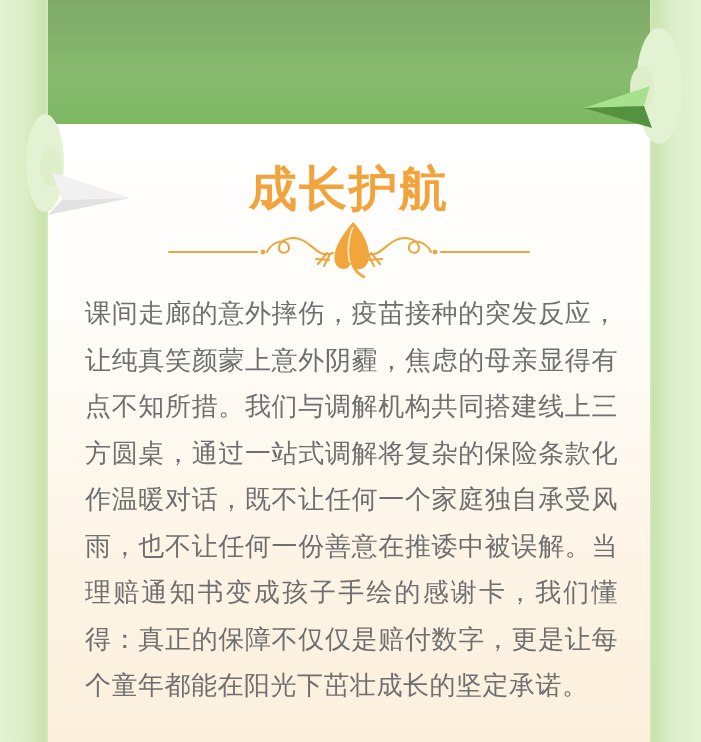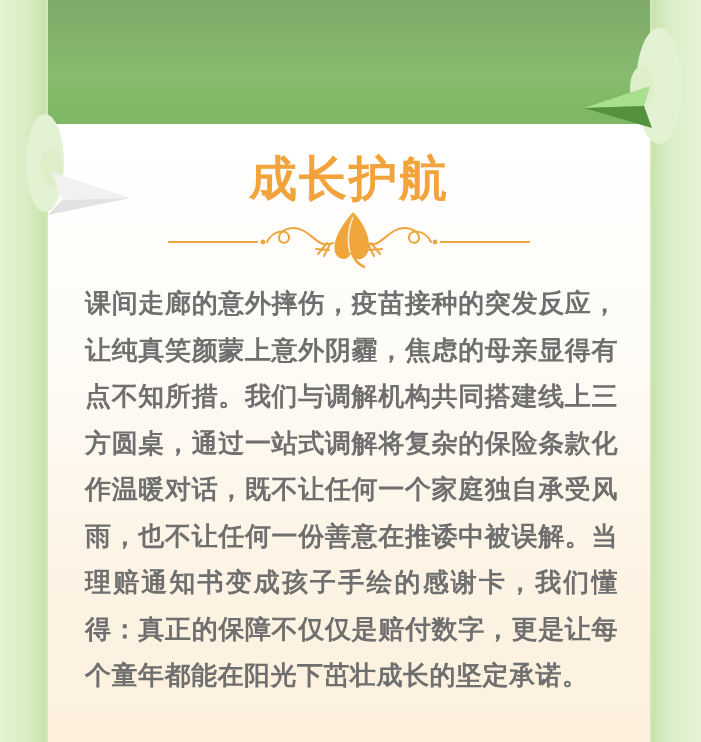--- a/index.html
+++ b/index.html
@@ -22,42 +22,42 @@
     position:absolute;left:48px;top:0;width:602px;height:742px;z-index:2;
     display:flex;flex-direction:column;
   }
   .header-banner{
     height:124px;flex:0 0 124px;
     background:linear-gradient(180deg,#7fa968 0%,#87bb6f 60%,#7db863 100%);
   }
   .content-card{
     flex:1 1 auto;
     background:linear-gradient(180deg,#ffffff 0%,#fefcf7 35%,#fdf4e6 70%,#fcf0dc 100%);
-    padding:18px 0 0 0;
+    padding:28px 0 0 0;
   }
   .page-title{
     margin:10px 0 0 0;
     text-align:center;
     font-size:48px;
     line-height:54px;
     font-weight:900;
     letter-spacing:2px;
     color:#f2a33c;
     font-family:"Liberation Serif",serif;
   }
   .divider-wrap{
     width:364px;margin:2px auto 0 auto;height:60px;
   }
   .body-paragraph{
     margin:12px 32px 0 37px;
     font-size:26px;
     line-height:46.5px;
     letter-spacing:0.5px;
     color:#6f6f6f;
-    font-weight:700;
+    font-weight:400;
     text-align:justify;
     text-align-last:left;
   }
   
   .blob{position:absolute;background:#e3f2d3;border-radius:50%;z-index:3;}
   .blob.left-blob{left:26px;top:114px;width:38px;height:98px;}
   .blob.left-blob2{left:40px;top:148px;width:22px;height:38px;background:#ddeec9;}
   .blob.right-blob{left:636px;top:28px;width:46px;height:116px;}
   .blob.right-blob2{left:630px;top:66px;width:24px;height:44px;background:#ddeec9;}
   

